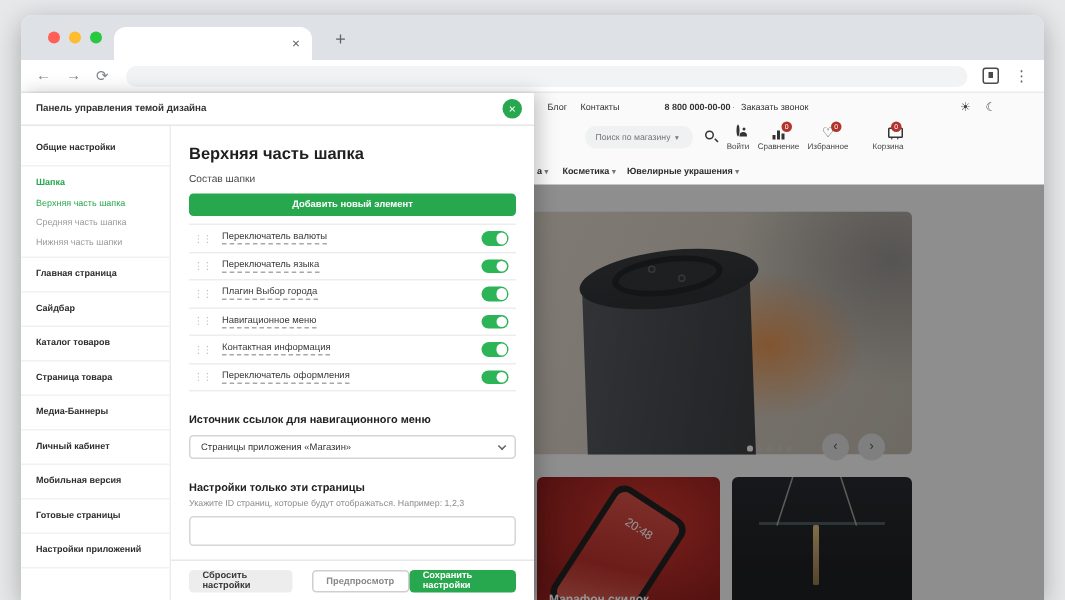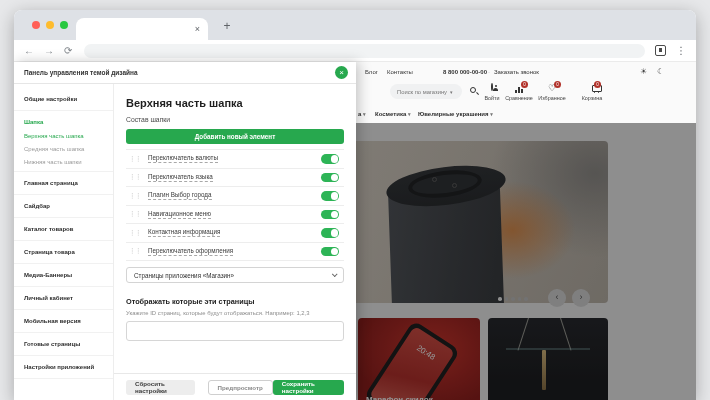--- a/index.html
+++ b/index.html
@@ -292,25 +292,26 @@
               <span class="handle">⋮⋮</span>
               <span class="elabel">Контактная информация</span>
               <span class="toggle"></span>
             </div>
             <div class="row">
               <span class="handle">⋮⋮</span>
               <span class="elabel">Переключатель оформления</span>
               <span class="toggle"></span>
             </div>
           </div>
+          <div class="sec-head">Источник ссылок для навигационного меню</div>
           <div class="select">
             <span>Страницы приложения «Магазин»</span>
             <span class="chev"></span>
           </div>
-          <div class="sec-head">Отображать которые эти страницы</div>
+          <div class="sec-head">Настройки только эти страницы</div>
           <div class="help">Укажите ID страниц, которые будут отображаться. Например: 1,2,3</div>
           <input class="id-input" type="text" value="" style="">
           <div class="p-footer">
             <div class="btn btn-reset">Сбросить настройки</div>
             <div class="btn btn-preview">Предпросмотр</div>
             <div class="btn btn-save">Сохранить настройки</div>
           </div>
         </div>
       </div>
     </div>

